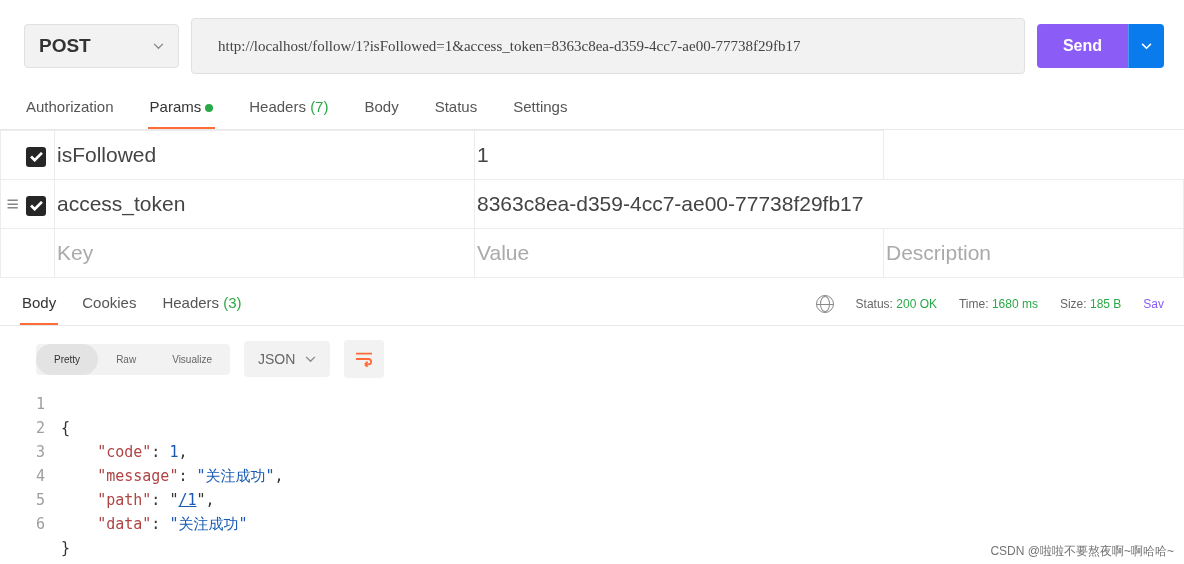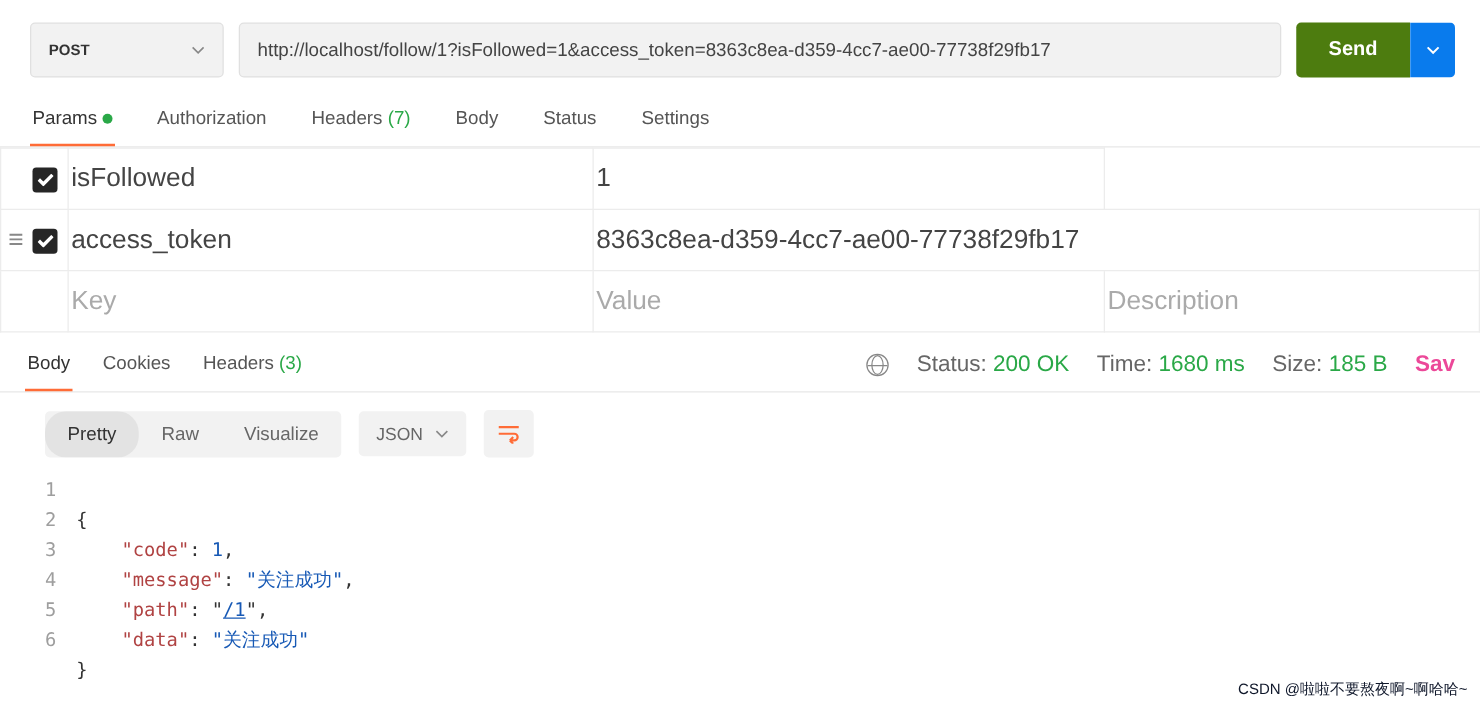--- a/index.html
+++ b/index.html
@@ -1,24 +1,24 @@
 <!DOCTYPE html>
 <html><head>
 <meta charset="utf-8">
 <style>
 * { box-sizing: border-box; margin: 0; padding: 0; }
 body { font-family: -apple-system, BlinkMacSystemFont, "Segoe UI", Arial, sans-serif; font-size: 14px; color: #333; background: #fff; width: 1184px; }
 
 .request-bar { display: flex; align-items: center; gap: 12px; padding: 18px 20px 12px 24px; }
 .method-select { display: flex; align-items: center; background: #f2f2f2; border: 1px solid #e0e0e0; border-radius: 4px; height: 44px; width: 155px; padding: 0 14px; cursor: pointer; justify-content: space-between; }
-.method-select span { font-weight: 600; color: #333; font-size: 12px; }
+.method-select span { font-weight: 600; color: #333; font-size: 19px; }
 .chevron { color: #888; }
-.url-input { flex: 1; height: 44px; background: #f2f2f2; border: 1px solid #e0e0e0; border-radius: 4px; padding: 0 14px; font-size: 15px; color: #444; outline: none; }
+.url-input { flex: 1; height: 56px; background: #f2f2f2; border: 1px solid #e0e0e0; border-radius: 4px; padding: 0 26px; font-size: 15px; color: #444; outline: none; font-family: Liberation Serif, serif; }
 .send-btn { display: flex; align-items: center; height: 44px; }
-.send-main { background: #4d7c0f; color: #fff; border: none; height: 44px; padding: 0 26px; font-size: 16px; font-weight: 600; border-radius: 4px 0 0 4px; cursor: pointer; }
+.send-main { background: #8b5cf6; color: #fff; border: none; height: 44px; padding: 0 26px; font-size: 16px; font-weight: 600; border-radius: 4px 0 0 4px; cursor: pointer; }
 .send-caret { background: #097bed; border: none; border-left: 1px solid rgba(255,255,255,0.25); height: 44px; width: 36px; border-radius: 0 4px 4px 0; display: flex; align-items: center; justify-content: center; cursor: pointer; }
 .send-caret svg { fill: #fff; }
 
 .request-tabs { display: flex; align-items: center; gap: 32px; padding: 0 24px; border-bottom: 1px solid #e8e8e8; }
 .rtab { padding: 12px 2px; cursor: pointer; color: #555; font-size: 15px; border-bottom: 2px solid transparent; }
 .rtab.active { border-bottom: 2px solid #ff6c37; color: #333; font-weight: 500; }
 .dot-green { display: inline-block; width: 8px; height: 8px; background: #2aa847; border-radius: 50%; margin-left: 4px; vertical-align: middle; }
 .count-green { color: #2aa847; }
 
 .params-table { width: 100%; border-collapse: collapse; }
@@ -30,46 +30,46 @@
 .params-table .placeholder { color: #aaa; }
 .checkbox { display: inline-flex; width: 20px; height: 20px; background: #262626; border-radius: 3px; align-items: center; justify-content: center; }
 .checkbox svg { stroke: #fff; stroke-width: 3; fill: none; }
 .drag-handle { color: #888; position: absolute; left: 6px; }
 .row-rel { position: relative; }
 
 .response-tabs { display: flex; align-items: center; padding: 0 20px; border-bottom: 1px solid #e8e8e8; margin-top: 4px; }
 .resp-left { display: flex; gap: 22px; align-items: center; }
 .resp-tab { padding: 12px 2px; cursor: pointer; color: #555; font-size: 15px; border-bottom: 2px solid transparent; }
 .resp-tab.active { border-bottom: 2px solid #ff6c37; color: #333; font-weight: 500; }
-.resp-right { margin-left: auto; display: flex; align-items: center; gap: 22px; font-size: 18px; color: #666; }
+.resp-right { margin-left: auto; display: flex; align-items: center; gap: 22px; font-size: 12px; color: #666; }
 .resp-right .val { color: #2aa847; }
 .globe { width: 18px; height: 18px; border: 1.5px solid #888; border-radius: 50%; position: relative; display: inline-block; }
 .globe::before { content: ""; position: absolute; left: 50%; top: 0; bottom: 0; width: 8px; border: 1.5px solid #888; border-radius: 50%; transform: translateX(-50%); }
 .globe::after { content: ""; position: absolute; top: 50%; left: 0; right: 0; height: 1.5px; background: #888; }
-.save-link { color: #ec4899; font-weight: 700; cursor: pointer; }
+.save-link { color: #8b5cf6; font-weight: 400; cursor: pointer; }
 
 .view-bar { display: flex; align-items: center; gap: 14px; padding: 14px 36px; }
 .view-tabs { display: inline-flex; background: #f2f2f2; border-radius: 4px; overflow: hidden; }
-.vtab { padding: 10px 18px; font-size: 15px; color: #666; cursor: pointer; border-radius: 17px; }
+.vtab { padding: 10px 18px; font-size: 10px; color: #666; cursor: pointer; border-radius: 17px; }
 .vtab.active { background: #e3e3e3; color: #333; font-weight: 500; }
 .format-sel { display: inline-flex; align-items: center; background: #f2f2f2; border-radius: 4px; padding: 10px 14px; gap: 10px; cursor: pointer; color: #666; }
 .wrap-btn { background: #f2f2f2; border-radius: 4px; width: 40px; height: 38px; display: flex; align-items: center; justify-content: center; cursor: pointer; }
 .wrap-btn svg { stroke: #ff6c37; fill: none; stroke-width: 2; }
 
 .code-view { display: flex; font-family: Consolas, Monaco, monospace; font-size: 15px; padding: 0 36px 20px; }
 .gutter { text-align: right; color: #9e9e9e; padding-right: 16px; user-select: none; }
 .gutter div { line-height: 24px; }
 .code { line-height: 24px; white-space: pre; }
 .j-brace { color: #333; }
 .j-key { color: #b04343; }
 .j-num { color: #1759b5; }
 .j-str { color: #1759b5; }
 .j-link { color: #1759b5; text-decoration: underline; }
 
-.watermark { position: fixed; right: 10px; bottom: 4px; color: #0f172a; font-size: 12px; }
+.watermark { position: fixed; right: 10px; bottom: 4px; color: #737373; font-size: 12px; }
 </style>
 </head>
 <body>
 
 <div class="request-bar">
   <div class="method-select">
     <span>POST</span>
     <svg class="chevron" width="11" height="7" viewBox="0 0 12 8">
         <path d="M1 1l5 5 5-5" stroke="#888" stroke-width="1.5" fill="none"></path>
       </svg>
@@ -79,22 +79,22 @@
     <button class="send-main">Send</button>
     <button class="send-caret">
       <svg width="11" height="7" viewBox="0 0 12 8">
           <path d="M1 1l5 5 5-5" stroke="#fff" stroke-width="1.8" fill="none"></path>
         </svg>
     </button>
   </div>
 </div>
 
 <div class="request-tabs">
+  <div class="rtab">Authorization</div>
   <div class="rtab active"><span>Params</span><span class="dot-green"></span></div>
-  <div class="rtab">Authorization</div>
   <div class="rtab"><span>Headers</span> <span class="count-green">(7)</span></div>
   <div class="rtab">Body</div>
   <div class="rtab">Status</div>
   <div class="rtab">Settings</div>
 </div>
 
 <table class="params-table">
   <tbody>
       <tr>
     <td class="cb-cell"><span class="checkbox">

